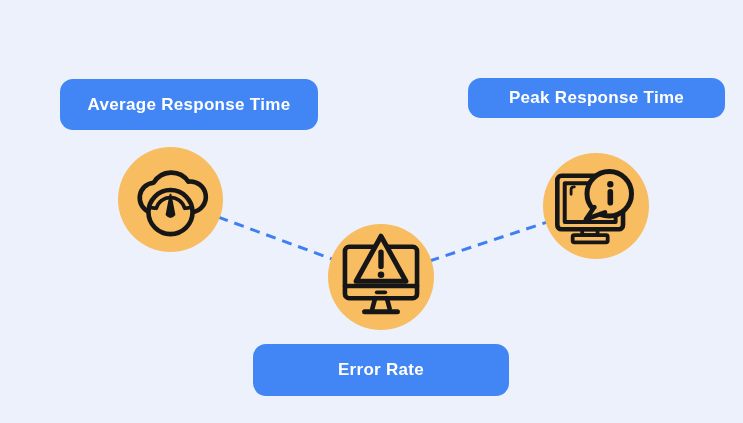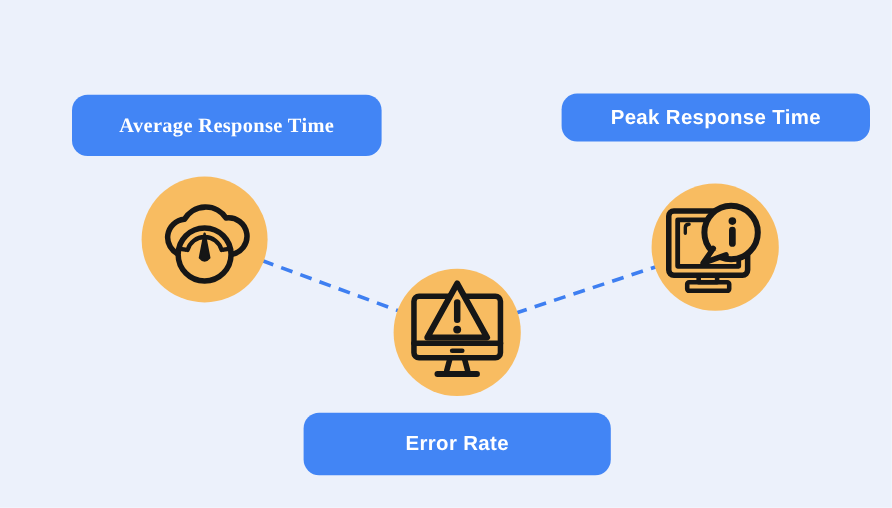--- a/index.html
+++ b/index.html
@@ -32,21 +32,21 @@
     display:flex;align-items:center;justify-content:center;
     background:var(--blue);
     color:#ffffff;
     font-weight:700;
     font-size:17px;
     letter-spacing:.3px;
     border-radius:13px;
     z-index:2;
     white-space:nowrap;
   }
-  .pill-avg{left:60px;top:79px;width:258px;height:51px;font-family:Liberation Serif, serif;}
+  .pill-avg{left:60px;top:79px;width:258px;height:51px;}
   .pill-peak{left:468px;top:78px;width:257px;height:40px;}
   .pill-error{left:253px;top:344px;width:256px;height:52px;}
   .node{
     position:absolute;
     border-radius:50%;
     background:var(--orange);
     display:flex;align-items:center;justify-content:center;
     z-index:1;
   }
   .node-avg{left:118px;top:147px;width:105px;height:105px;}

